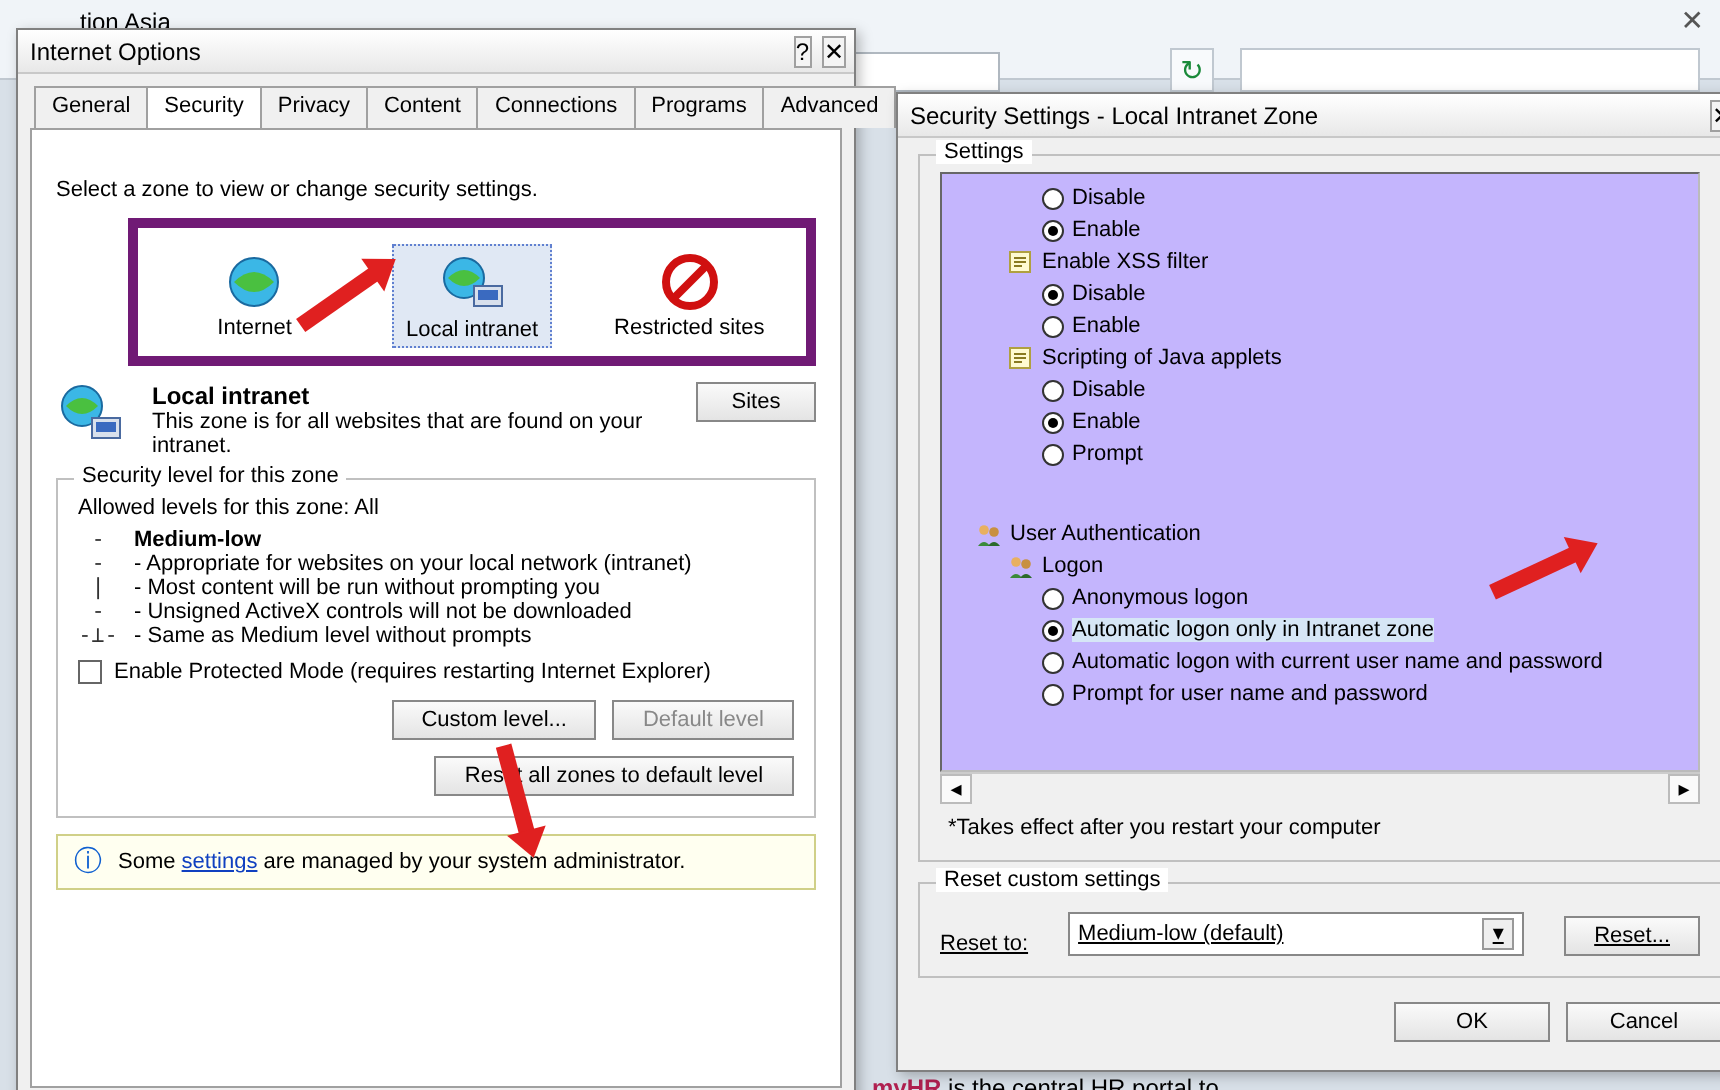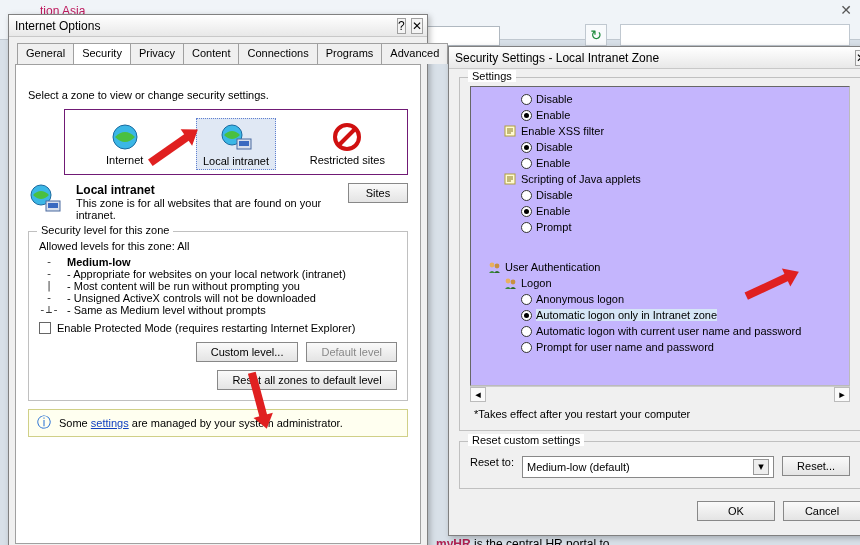--- a/index.html
+++ b/index.html
@@ -15,21 +15,21 @@
   }
   .bg-browser {
     position: absolute;
     top: 0; left: 0; right: 0; height: 40px;
     background: #f0f4f8;
     border-bottom: 1px solid #c0c8d0;
   }
   .bg-title {
     position: absolute;
     top: 4px; left: 40px;
-    color: #be185d;
+    color: #000000;
     font-size: 12px;
   }
   .bg-url {
     position: absolute;
     top: 26px; left: 200px;
     width: 300px; height: 20px;
     background: #fff;
     border: 1px solid #b0b8c0;
     padding: 1px 6px;
     font-size: 11px;
@@ -135,21 +135,21 @@
   .fieldset .legend {
     position: absolute;
     top: -8px; left: 8px;
     background: #fff;
     padding: 0 4px;
     font-size: 11px;
   }
   .zonerow {
     display: flex;
     justify-content: space-around;
-    border: 1px solid #701a75;
+    border: 5px solid #701a75;
     padding: 8px 4px 4px 4px;
     margin-top: 8px;
     margin-left: 36px;
   }
   .zoneitem {
     text-align: center;
     width: 80px;
     font-size: 11px;
     padding: 2px;
   }
@@ -211,21 +211,21 @@
     content:""; width:5px; height:5px; border-radius:50%; background:#000;
   }
   .tnode.selrow span.lbl { background:#d6e6f6; }
   .hscroll {
     height: 16px; border-top:1px solid #ccc;
     display:flex; justify-content:space-between;
     background:#f0f0f0;
   }
   .hscroll .ar { width:16px; text-align:center; border:1px solid #bbb; background:#fafafa; }
   .note { margin: 6px 4px 0 4px; }
-  .resetrow { display:flex; align-items:flex-start; gap:8px; margin-top:6px; }
+  .resetrow { display:flex; align-items:flex-end; gap:20px; margin-top:6px;text-decoration:underline; }
   .select {
     flex:1; border:1px solid #888; background:#fff; padding:2px 4px;
     display:flex; justify-content:space-between; align-items:center;
     height: 22px;
   }
   .select .arrowbtn { width:16px; height:16px; border:1px solid #999; background:#eee; text-align:center; }
 
   
   .red-arrow {
     position:absolute; pointer-events:none;

